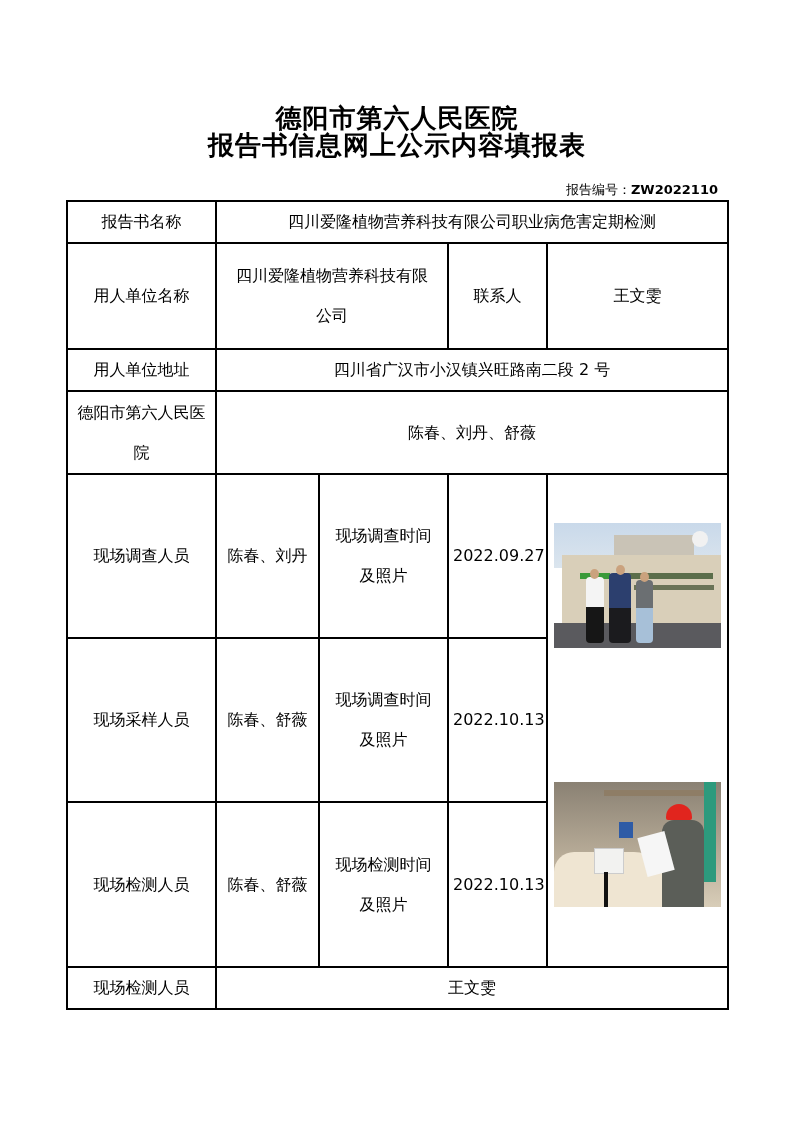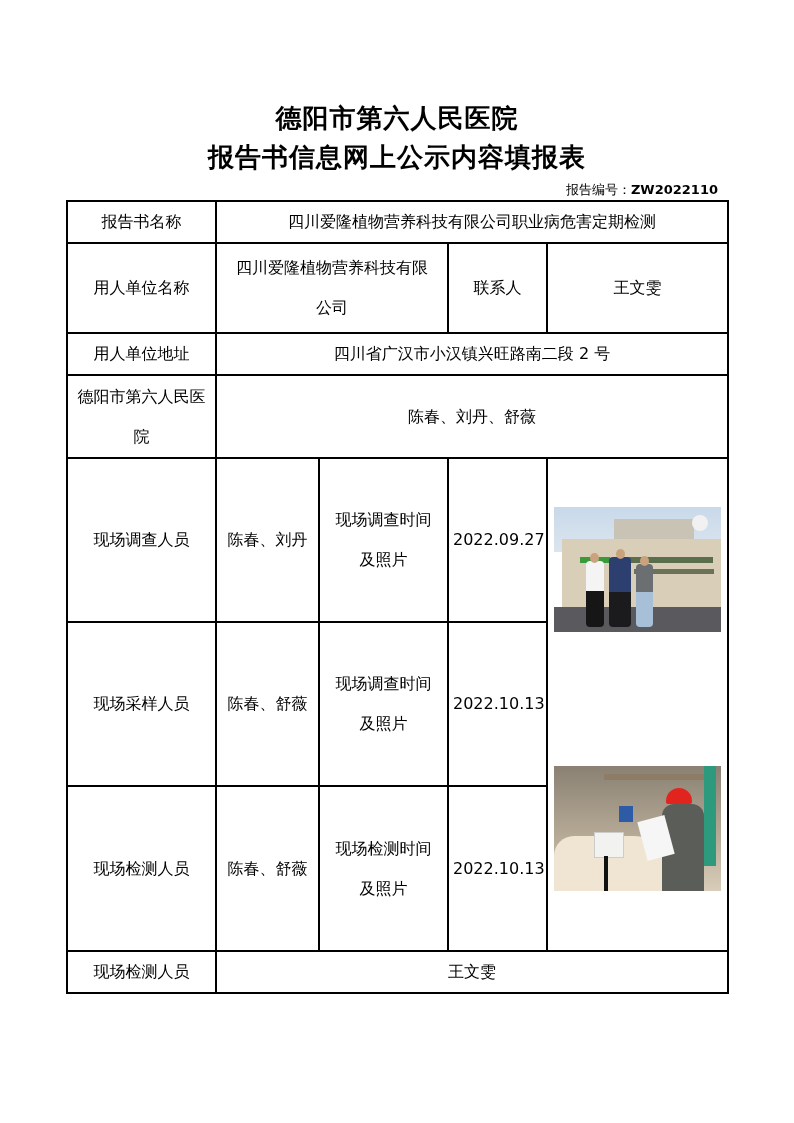--- a/index.html
+++ b/index.html
@@ -2,21 +2,21 @@
 <html><head>
 <meta charset="utf-8">
 <style>
   html, body { margin: 0; padding: 0; background: #ffffff; }
   body { width: 794px; height: 1123px; position: relative; overflow: hidden;
          font-family: "DejaVu Sans", "Liberation Sans", sans-serif; color: #000; }
   .title { position: absolute; left: 0; width: 794px; text-align: center;
            font-family: "DejaVu Serif", "Liberation Serif", serif; font-weight: bold;
            font-size: 26px; letter-spacing: 1px; }
   .title1 { top: 101px; }
-  .title2 { top: 140px; font-family: Liberation Serif, serif; }
+  .title2 { top: 128px; font-family: Liberation Serif, serif; }
   .report-no { position: absolute; top: 181px; right: 76px; font-size: 13px; }
   .report-no .num { font-weight: bold; font-family: "DejaVu Sans", sans-serif; }
   table.form { position: absolute; left: 66px; top: 200px; width: 661px; height: 788px;
                border-collapse: collapse; table-layout: fixed; border: 2px solid #000; }
   table.form td { border: 2px solid #000; text-align: center; vertical-align: middle;
                   font-size: 16px; line-height: 40px; padding: 0 4px; }
   td.photos { padding: 0 !important; vertical-align: top !important; position: relative; }
   .photo { position: absolute; left: 6px; width: 167px; height: 125px; overflow: hidden; }
   .photo1 { top: 48px; }
   .photo2 { top: 307px; }
@@ -63,21 +63,21 @@
       <col style="width:99px">
       <col style="width:181px">
   </colgroup>
   <tbody>
       <tr style="height:32px">
     <td>报告书名称</td>
     <td colspan="4">四川爱隆植物营养科技有限公司职业病危害定期检测</td>
   </tr>
   <tr style="height:83px">
     <td>用人单位名称</td>
-    <td colspan="2" style="padding:4px 12px">四川爱隆植物营养科技有限公司</td>
+    <td colspan="2" style="padding:12px 12px">四川爱隆植物营养科技有限公司</td>
     <td>联系人</td>
     <td>王文雯</td>
   </tr>
   <tr style="height:40px">
     <td>用人单位地址</td>
     <td colspan="4">四川省广汉市小汉镇兴旺路南二段 2 号</td>
   </tr>
   <tr style="height:83px">
     <td>德阳市第六人民医院</td>
     <td colspan="4">陈春、刘丹、舒薇</td>

